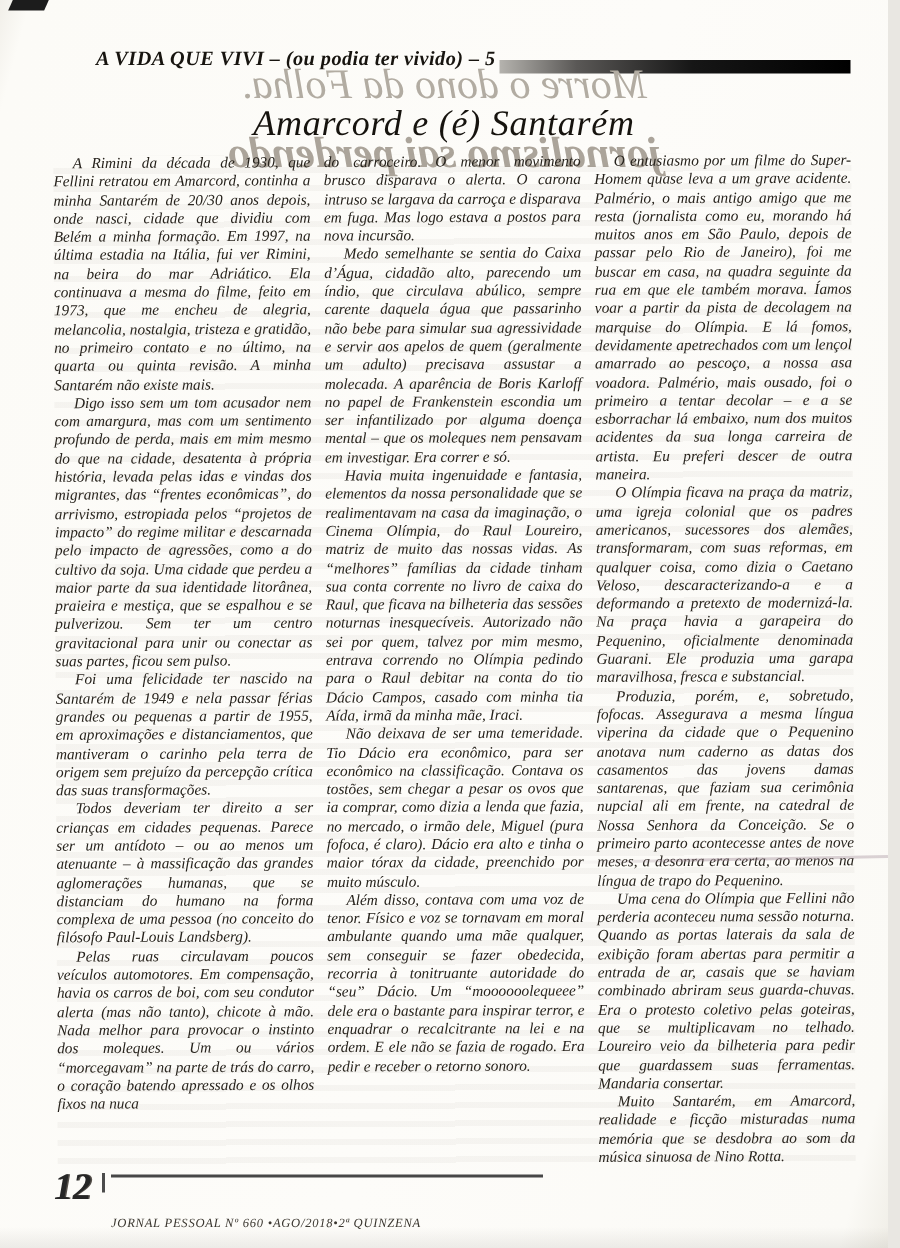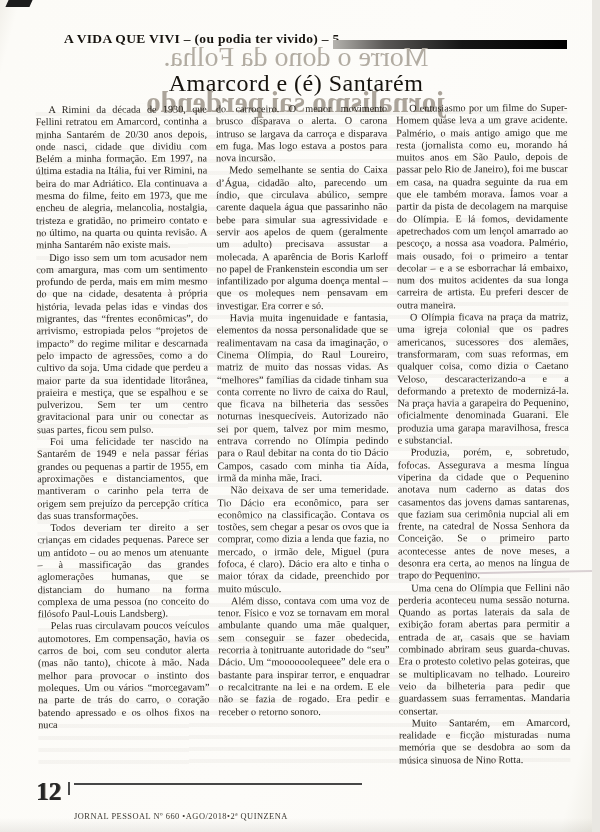--- a/index.html
+++ b/index.html
@@ -5,20 +5,21 @@
   html,body{margin:0;padding:0;}
   body{
     width:600px;height:832px;
     font-family:"Liberation Serif", serif;
     background:#e9e7e2;
     overflow:hidden;
   }
   .page{
     position:relative;width:592px;height:832px;overflow:hidden;
     background:linear-gradient(105deg,#f1efe9 0%,#fcfbf7 2.5%,#fdfcf9 55%,#fbfaf6 96%,#f0eee7 100%);
+    font-style:italic;
   }
   .corner-mark{
     position:absolute;left:7px;top:0;width:24px;height:7px;
     background:#1c1c1c;transform:skewX(-24deg);
   }
   .kicker{
     position:absolute;left:64px;top:31px;
     font-size:13.5px;font-weight:bold;color:#17140f;
     letter-spacing:.3px;white-space:nowrap;
   }

